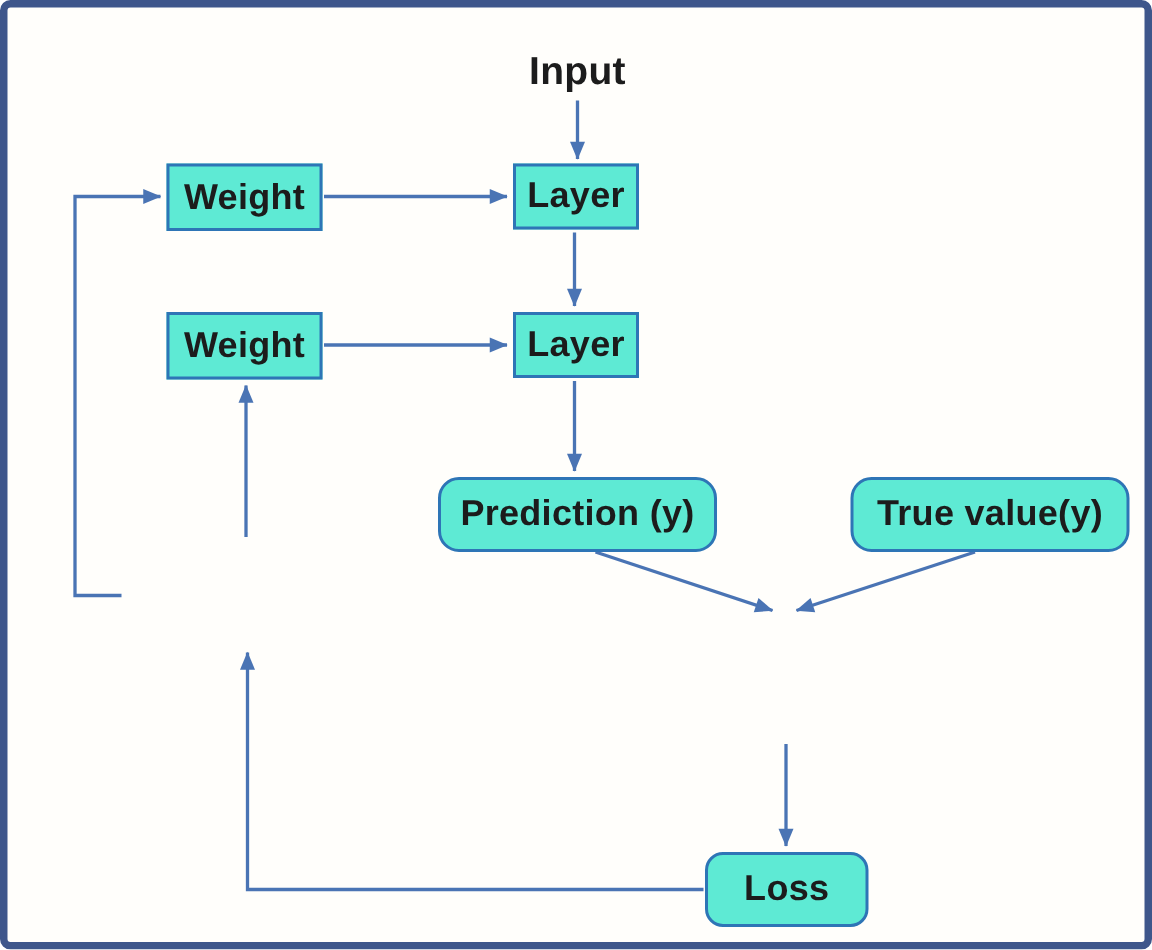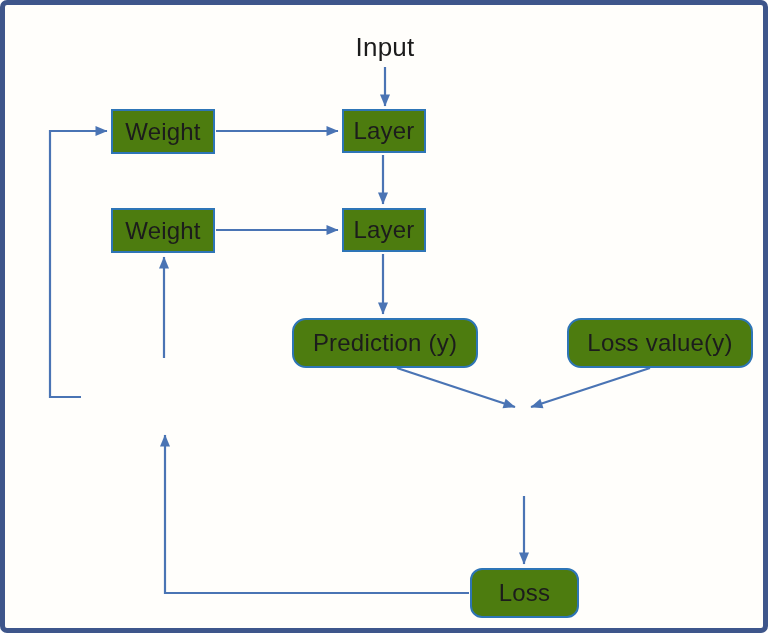--- a/index.html
+++ b/index.html
@@ -7,33 +7,34 @@
     position: relative;
     width: 768px;
     height: 633px;
     box-sizing: border-box;
     background: #fffefb;
     border: 5px solid #3e568b;
     border-radius: 7px;
     overflow: hidden;
     font-family: "Liberation Sans", sans-serif;
     color: #1c1c1c;
+    font-weight: bold;
   }
   svg.edges {
     position: absolute;
     left: 0; top: 0;
     width: 768px; height: 633px;
   }
   .node {
     position: absolute;
     display: flex;
     align-items: center;
     justify-content: center;
     box-sizing: border-box;
-    background: #4d7c0f;
+    background: #5eead4;
     font-size: 24px;
     line-height: 1;
     white-space: nowrap;
     letter-spacing: 0.2px;
   }
   .plain {
     background: transparent;
     font-size: 26px;
   }
   .rect {
@@ -90,19 +91,19 @@
   <div id="n-weight1" class="node rect">Weight</div>
 
   <div id="n-layer1" class="node rect">Layer</div>
 
   <div id="n-weight2" class="node rect">Weight</div>
 
   <div id="n-layer2" class="node rect">Layer</div>
 
   <div id="n-prediction" class="node rounded">Prediction (y)</div>
 
-  <div id="n-truevalue" class="node rounded">Loss value(y)</div>
+  <div id="n-truevalue" class="node rounded">True value(y)</div>
 
 
 
   <div id="n-loss" class="node rounded">Loss</div>
 
 </div>
 
 </body></html>

